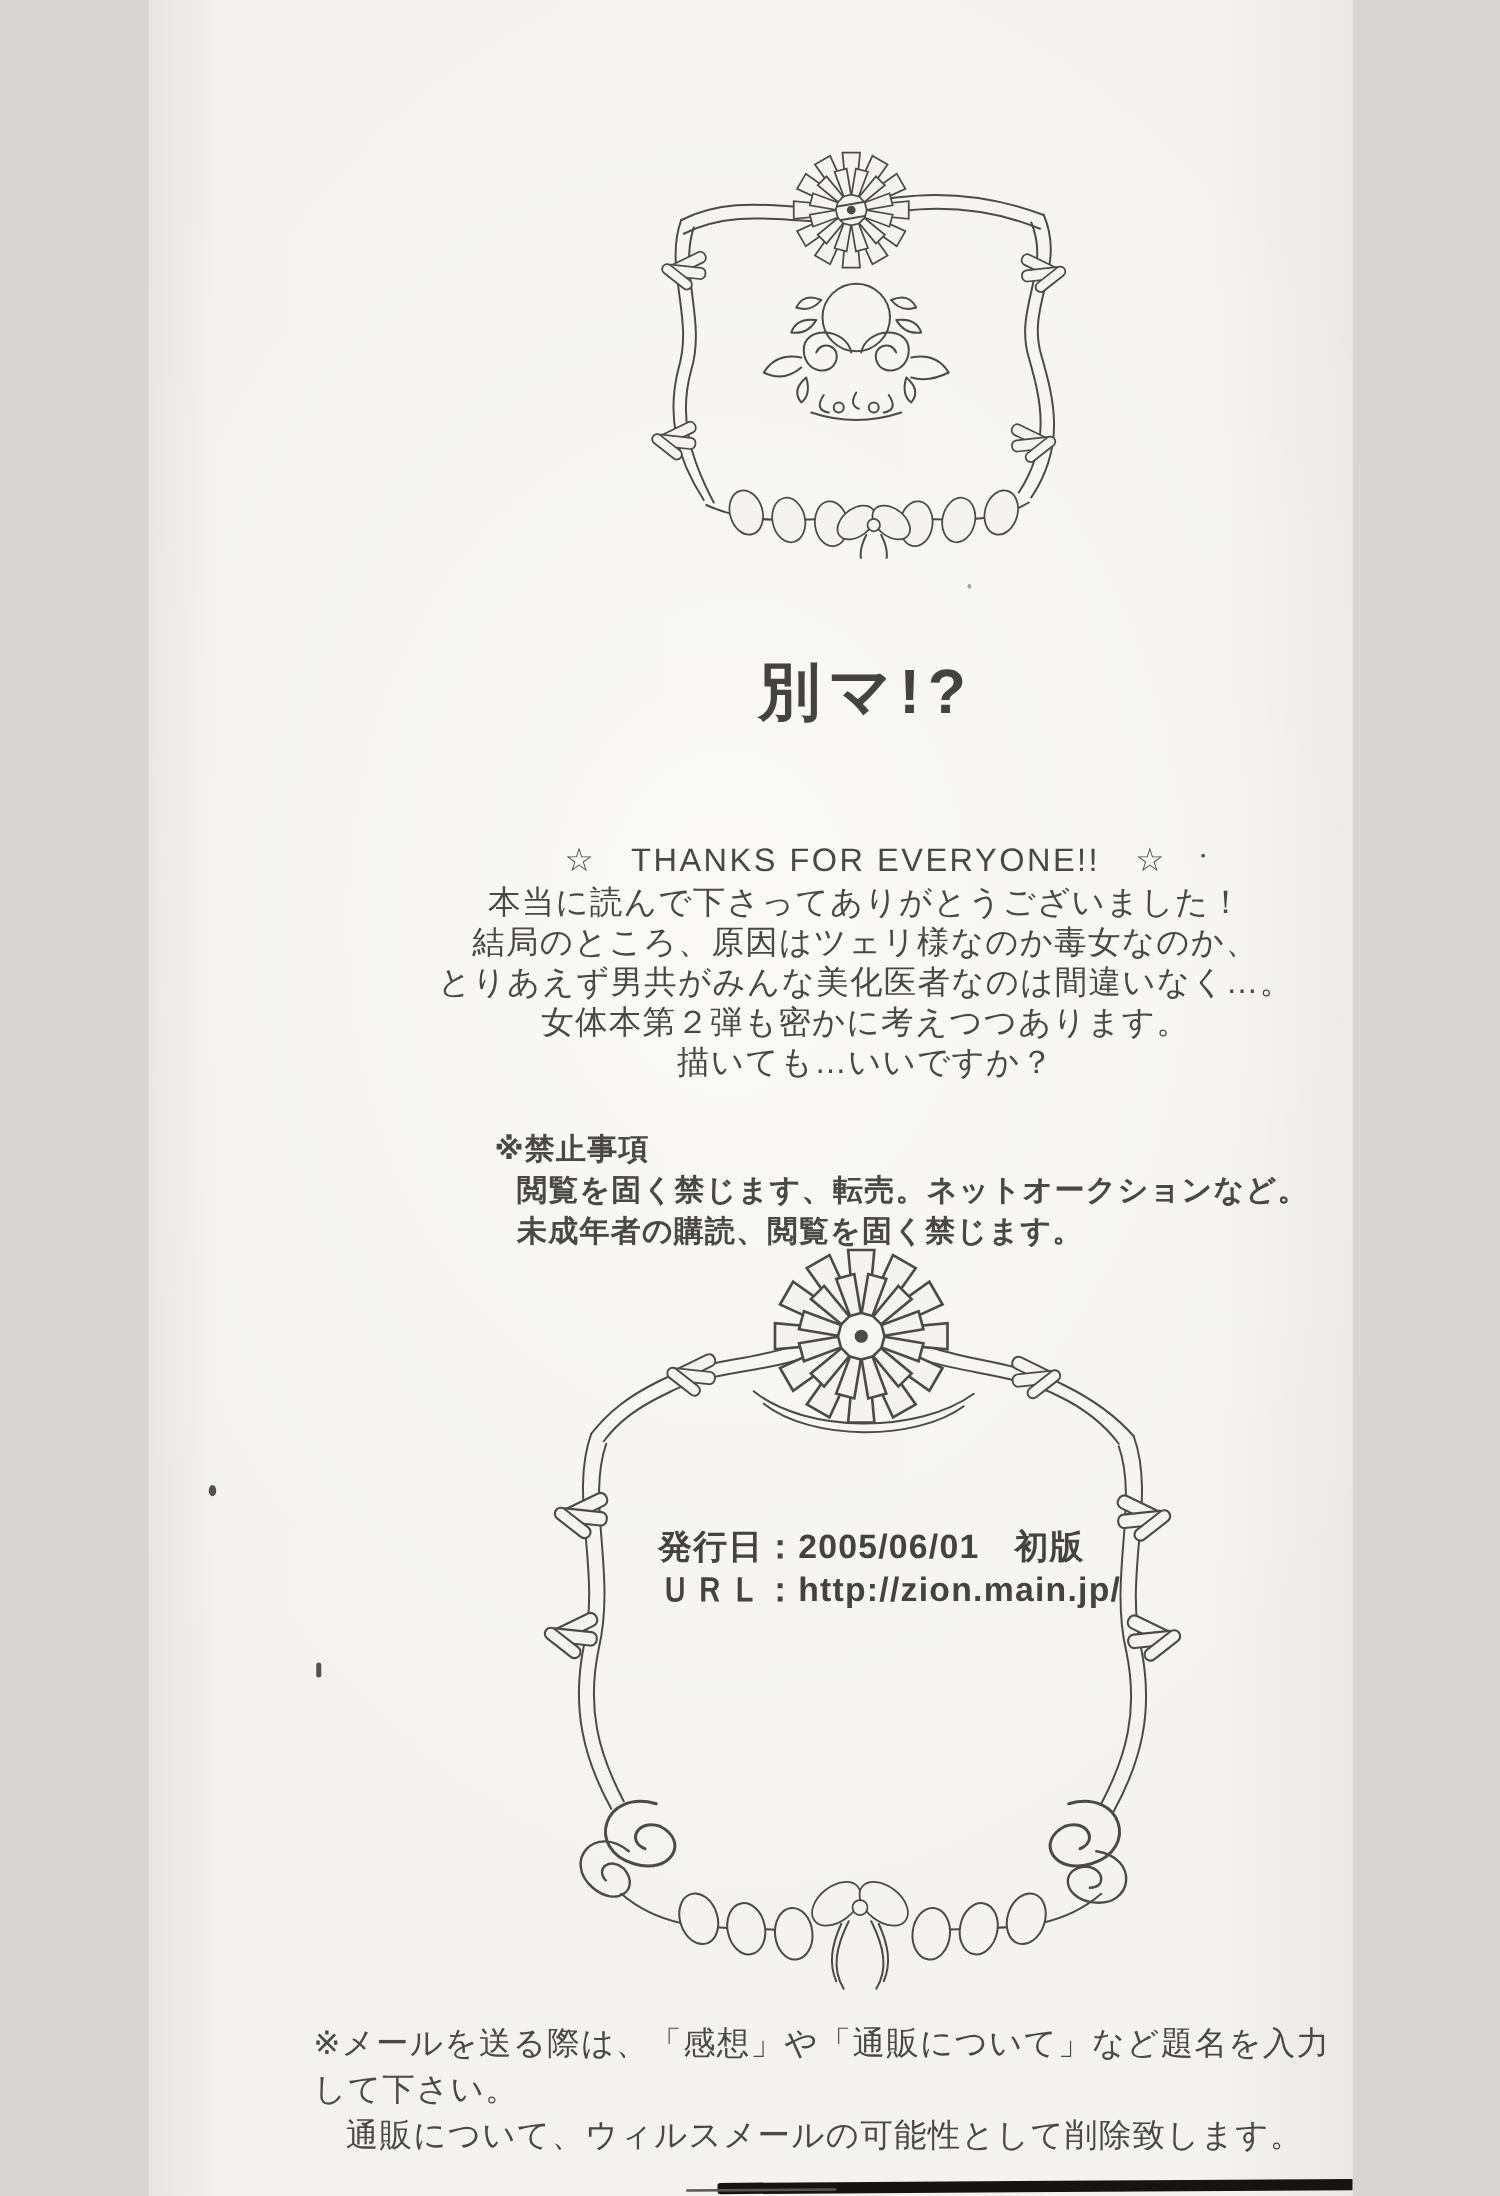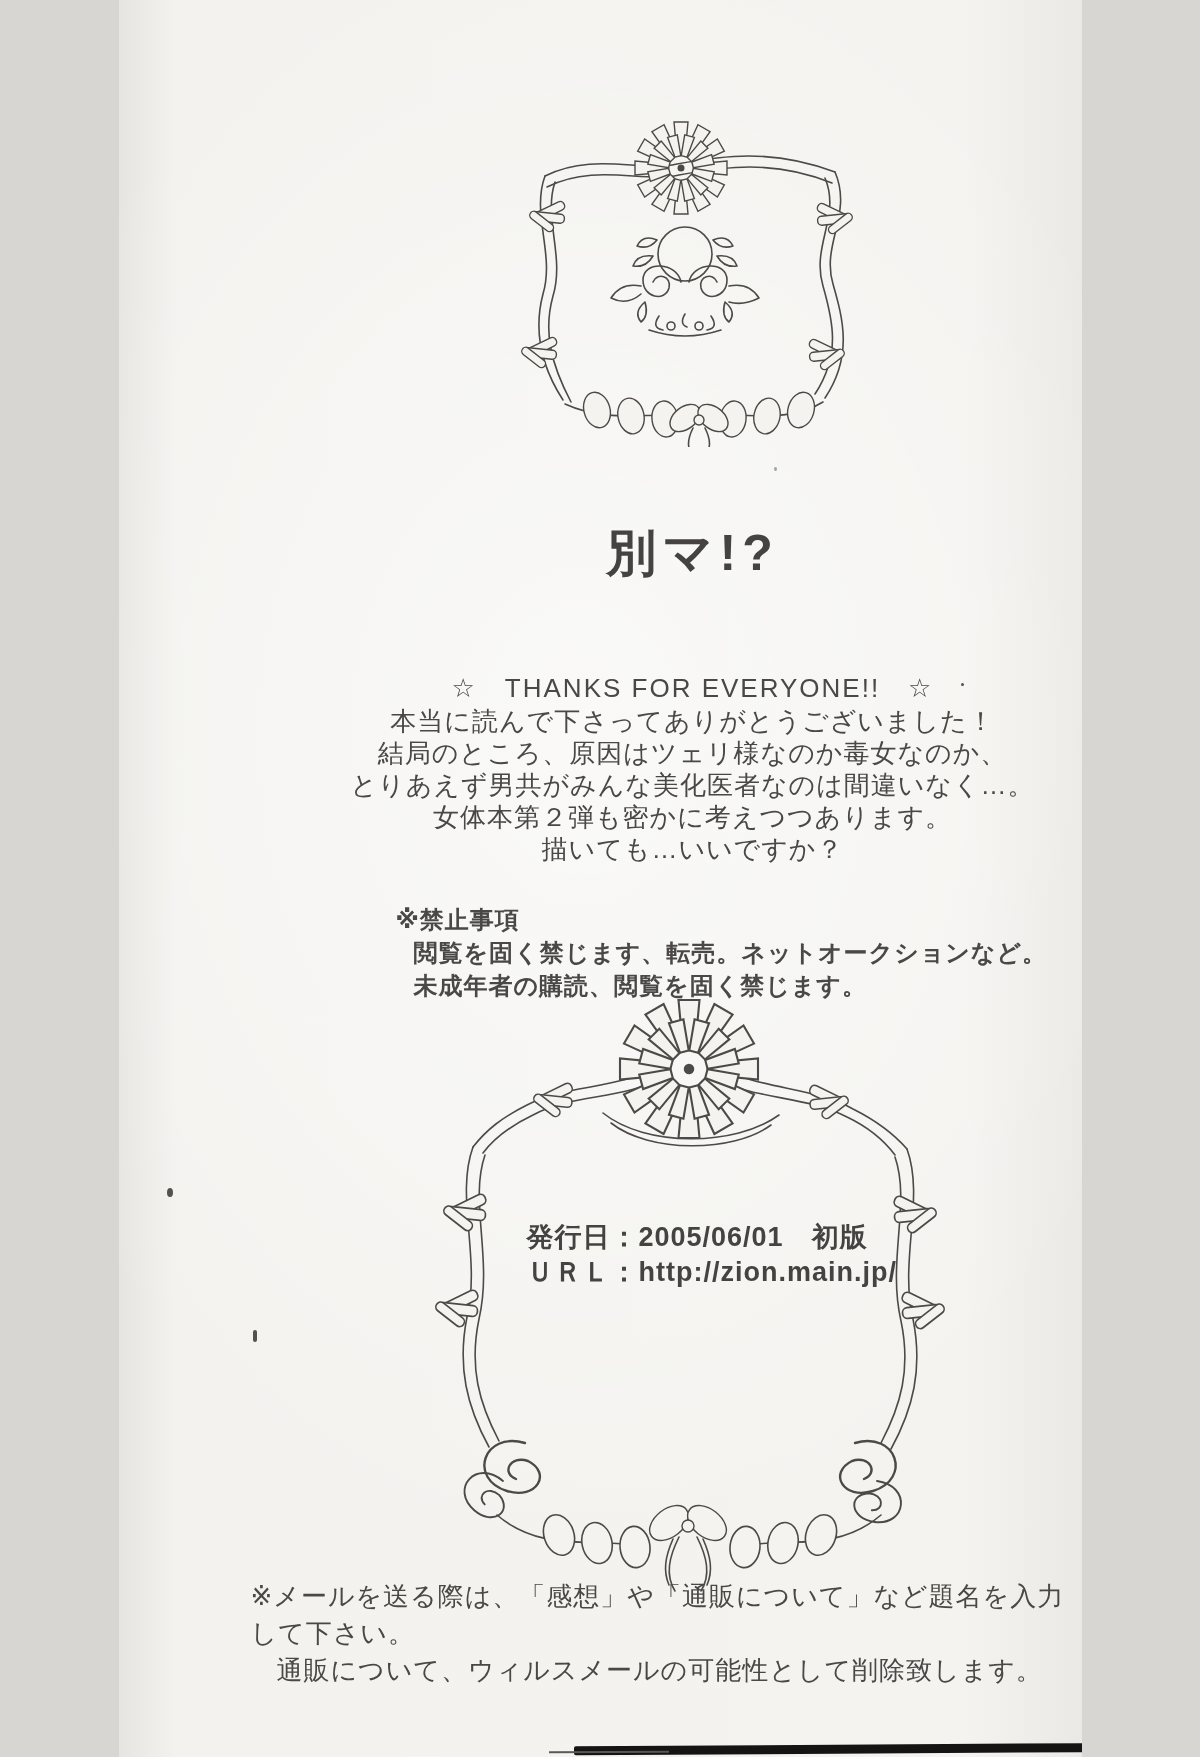--- a/index.html
+++ b/index.html
@@ -21,21 +21,21 @@
   .ctr{left:0;width:1148px;text-align:center;}
   .jp{letter-spacing:1px;}
   .title{
     top:520px;font-size:50px;font-weight:700;letter-spacing:6px;color:#454341;
   }
   .thanks{top:672px;font-size:26px;line-height:32px;color:#4a4846;font-weight:500;}
   .thanks .hd{letter-spacing:2px;margin-bottom:1px;}
   .prohib{left:277px;top:903px;font-size:24px;line-height:33px;font-weight:700;color:#4a4846;}
   .prohib .bd{margin-left:18px;}
   .colophon{left:408px;top:1220px;font-size:27px;line-height:35px;font-weight:700;letter-spacing:2px;color:#454341;}
-  .mailnote{left:132px;top:1578px;font-size:26px;line-height:37px;font-weight:500;color:#4a4846;}
+  .mailnote{left:132px;top:1616px;font-size:26px;line-height:37px;font-weight:500;color:#4a4846;}
   .mailnote .l2{margin-left:26px;}
   .pagenum{
     left:1144px;top:1666px;font-size:23px;font-weight:700;letter-spacing:2px;
     color:#9a9896;text-shadow:0 0 1px #6f6d6b;
   }
   .botstrip{
     left:455px;top:1744px;width:760px;height:9px;background:#151413;
     transform:rotate(-0.35deg);border-radius:2px 0 0 2px;
   }
   .botstrip2{left:430px;top:1751px;width:120px;height:2px;background:#5a5856;transform:rotate(-0.3deg);}

